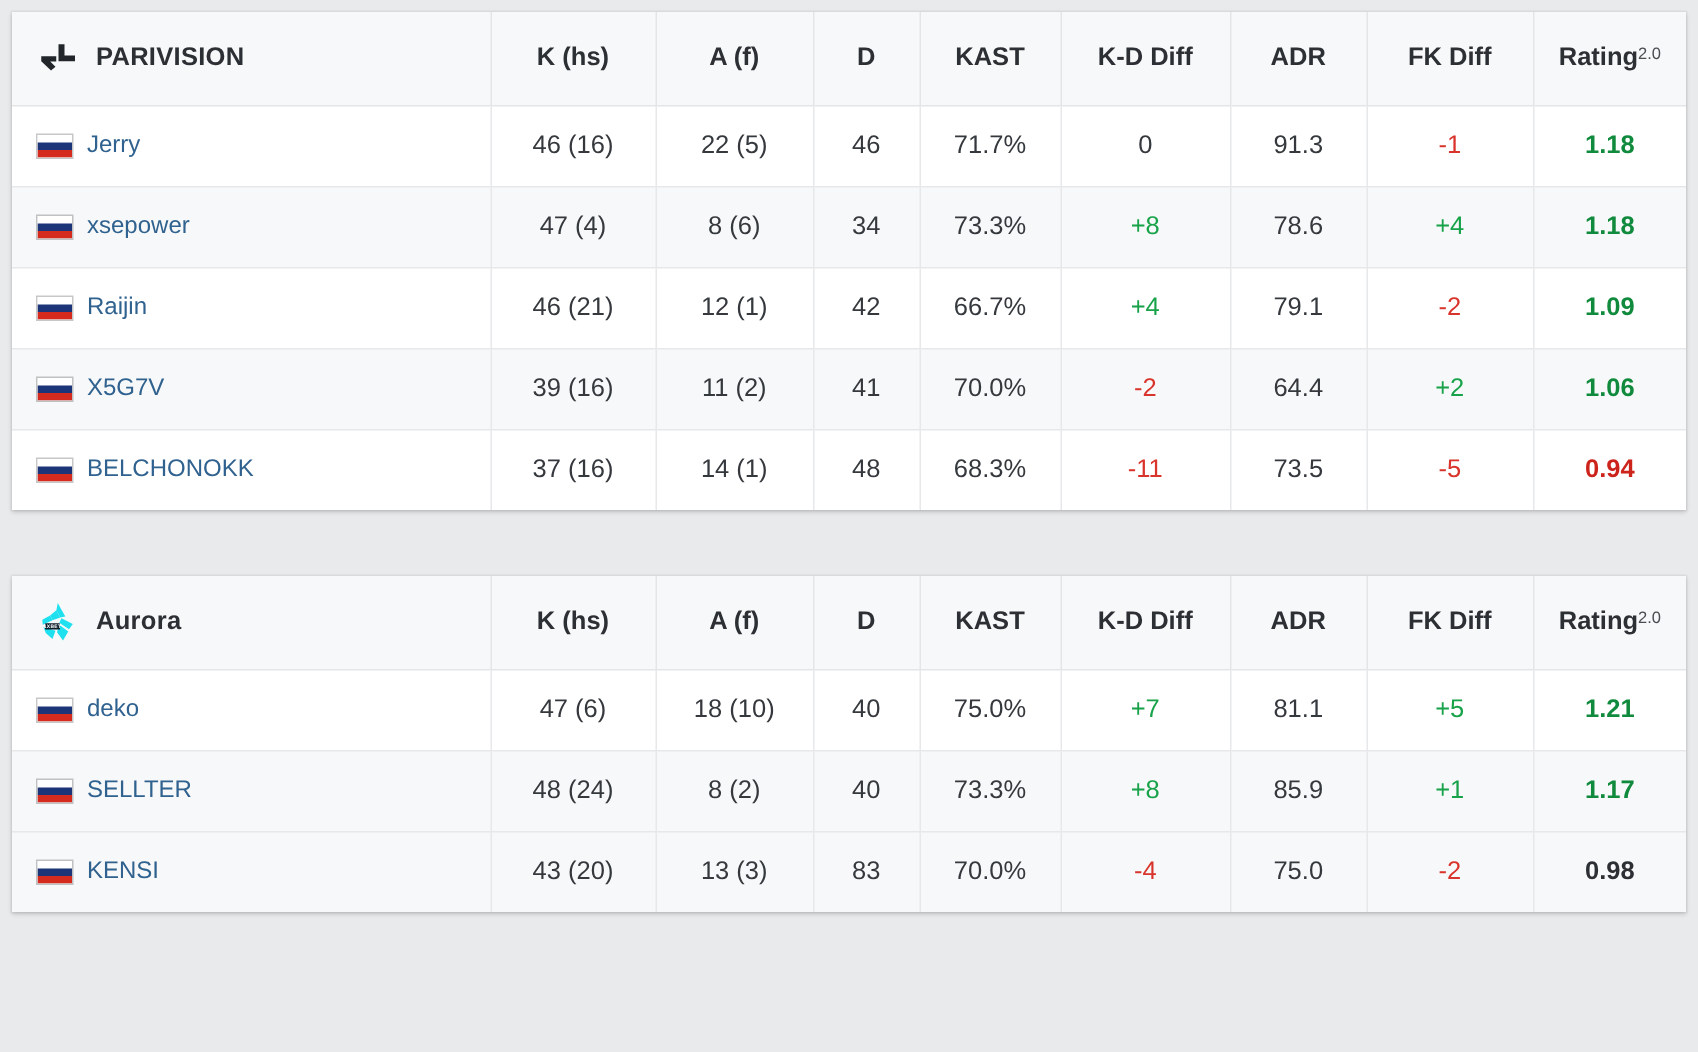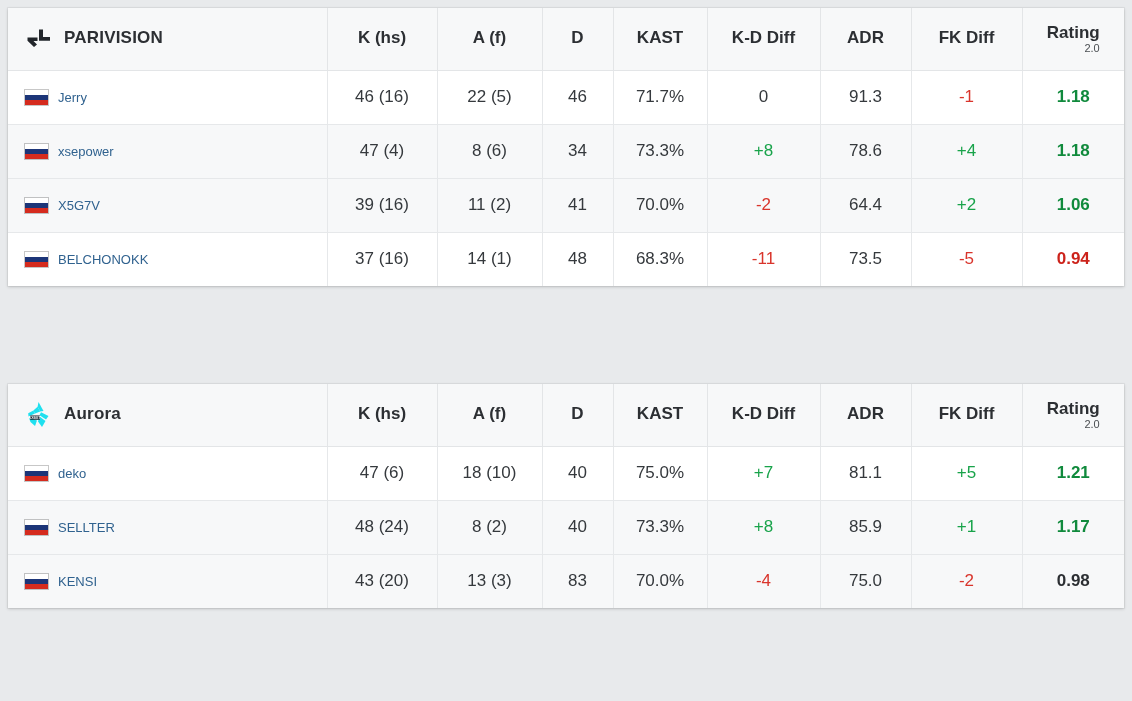--- a/index.html
+++ b/index.html
@@ -88,22 +88,22 @@
   }
 
   .team-name {
     font-weight: bold;
     color: #2c2f33;
     font-size: 17px;
   }
 
   .rating-head {
     display: inline-flex;
-    flex-direction: column;
-    align-items: flex-end;
+    flex-direction: row;
+    align-items: flex-start;
     justify-content: center;
     line-height: 1.0;
   }
   .rating-head .r-main { font-size: 17px; font-weight: bold; }
   .rating-head .r-sub  { font-size: 11px; font-weight: normal; color: #4a4e52; margin-top: 2px; }
 
   
   tbody tr { background: #ffffff; }
   tbody tr.alt { background: #f7f8f9; }
 
@@ -136,21 +136,21 @@
     width: 25px;
     height: 17px;
     flex: 0 0 25px;
     display: block;
     border: 1px solid rgba(0,0,0,0.22);
     box-sizing: border-box;
   }
 
   .player-name {
     color: #30628f;
-    font-size: 13px;
+    font-size: 16px;
     text-decoration: none;
     cursor: pointer;
   }
 
   .pos { color: #18a34a; }
   .neg { color: #d9342b; }
   .neu { color: #35393d; }
 
   .rating-val { font-weight: bold; font-size: 17px; }
   .rating-val.good { color: #108a3c; }
@@ -234,20 +234,40 @@
               </span>
             </td>
             <td>47 (4)</td>
             <td>8 (6)</td>
             <td>34</td>
             <td>73.3%</td>
             <td class="pos">+8</td>
             <td>78.6</td>
             <td class="pos">+4</td>
             <td><span class="rating-val good">1.18</span></td>
+          </tr>
+          <tr>
+            <td class="player-cell">
+              <span class="player-inner">
+                <svg class="flag" viewBox="0 0 25 17" preserveAspectRatio="none">
+                  <rect width="25" height="5.67" y="0" fill="#ffffff"></rect>
+                  <rect width="25" height="5.67" y="5.67" fill="#1c3578"></rect>
+                  <rect width="25" height="5.66" y="11.34" fill="#d52b1e"></rect>
+                </svg>
+                <a class="player-name">Raijin</a>
+              </span>
+            </td>
+            <td>46 (21)</td>
+            <td>12 (1)</td>
+            <td>42</td>
+            <td>66.7%</td>
+            <td class="pos">+4</td>
+            <td>79.1</td>
+            <td class="neg">-2</td>
+            <td><span class="rating-val good">1.09</span></td>
           </tr>
           <tr class="alt">
             <td class="player-cell">
               <span class="player-inner">
                 <svg class="flag" viewBox="0 0 25 17" preserveAspectRatio="none">
                   <rect width="25" height="5.67" y="0" fill="#ffffff"></rect>
                   <rect width="25" height="5.67" y="5.67" fill="#1c3578"></rect>
                   <rect width="25" height="5.66" y="11.34" fill="#d52b1e"></rect>
                 </svg>
                 <a class="player-name">X5G7V</a>

